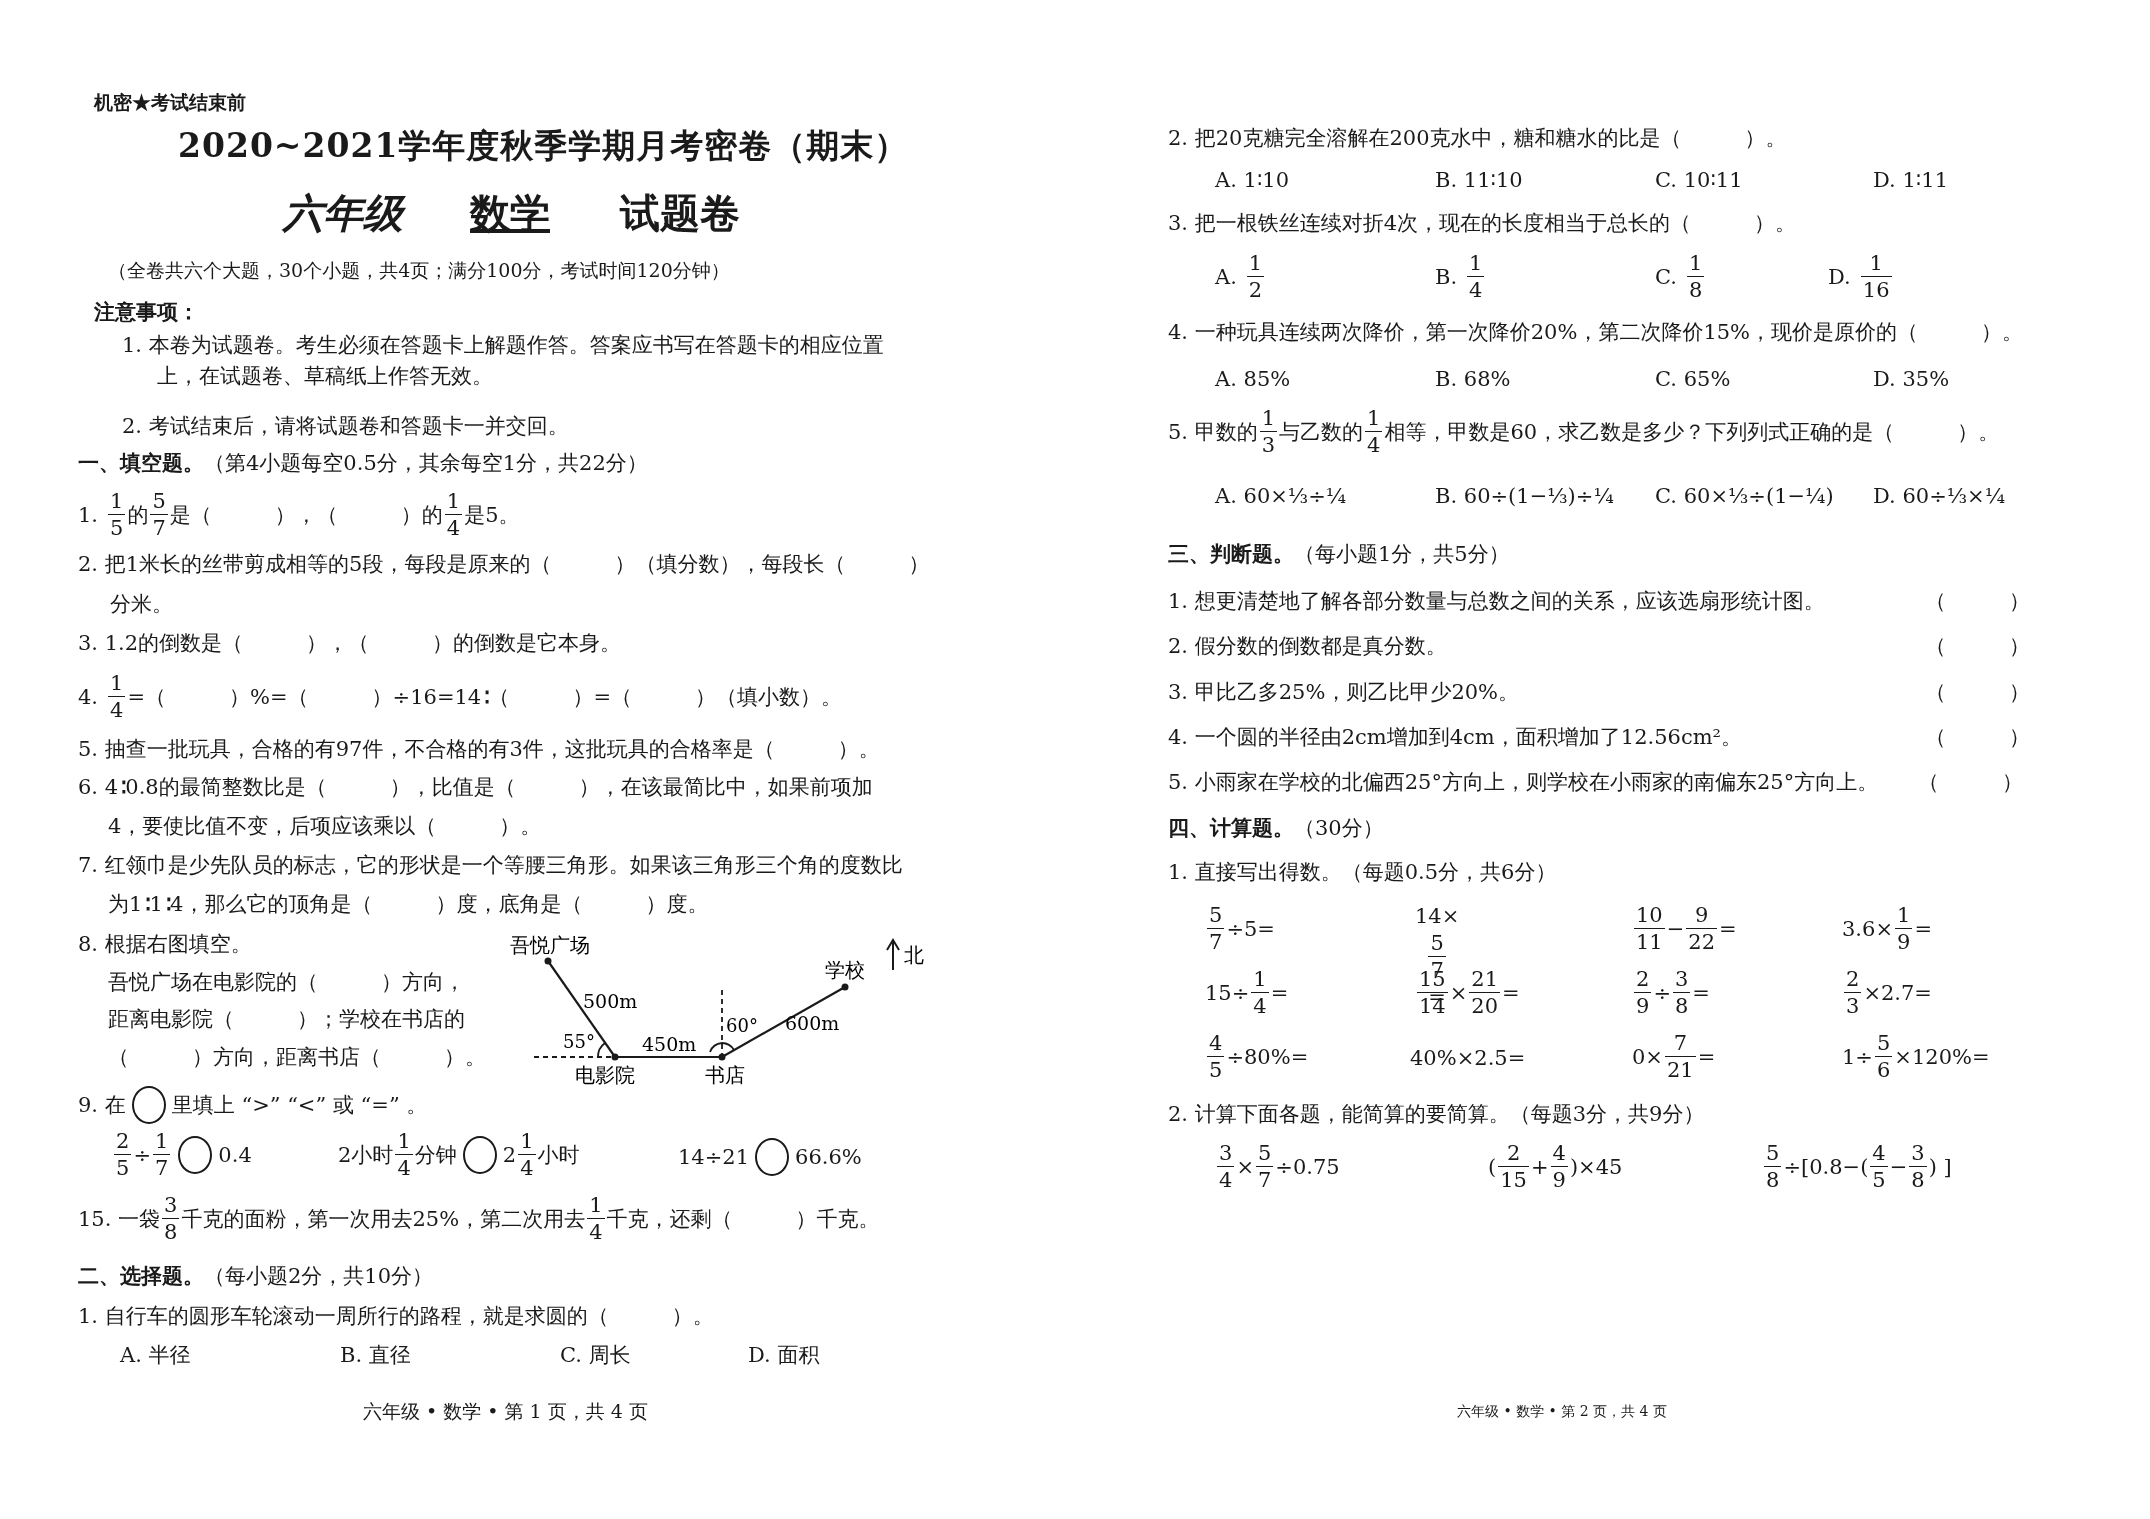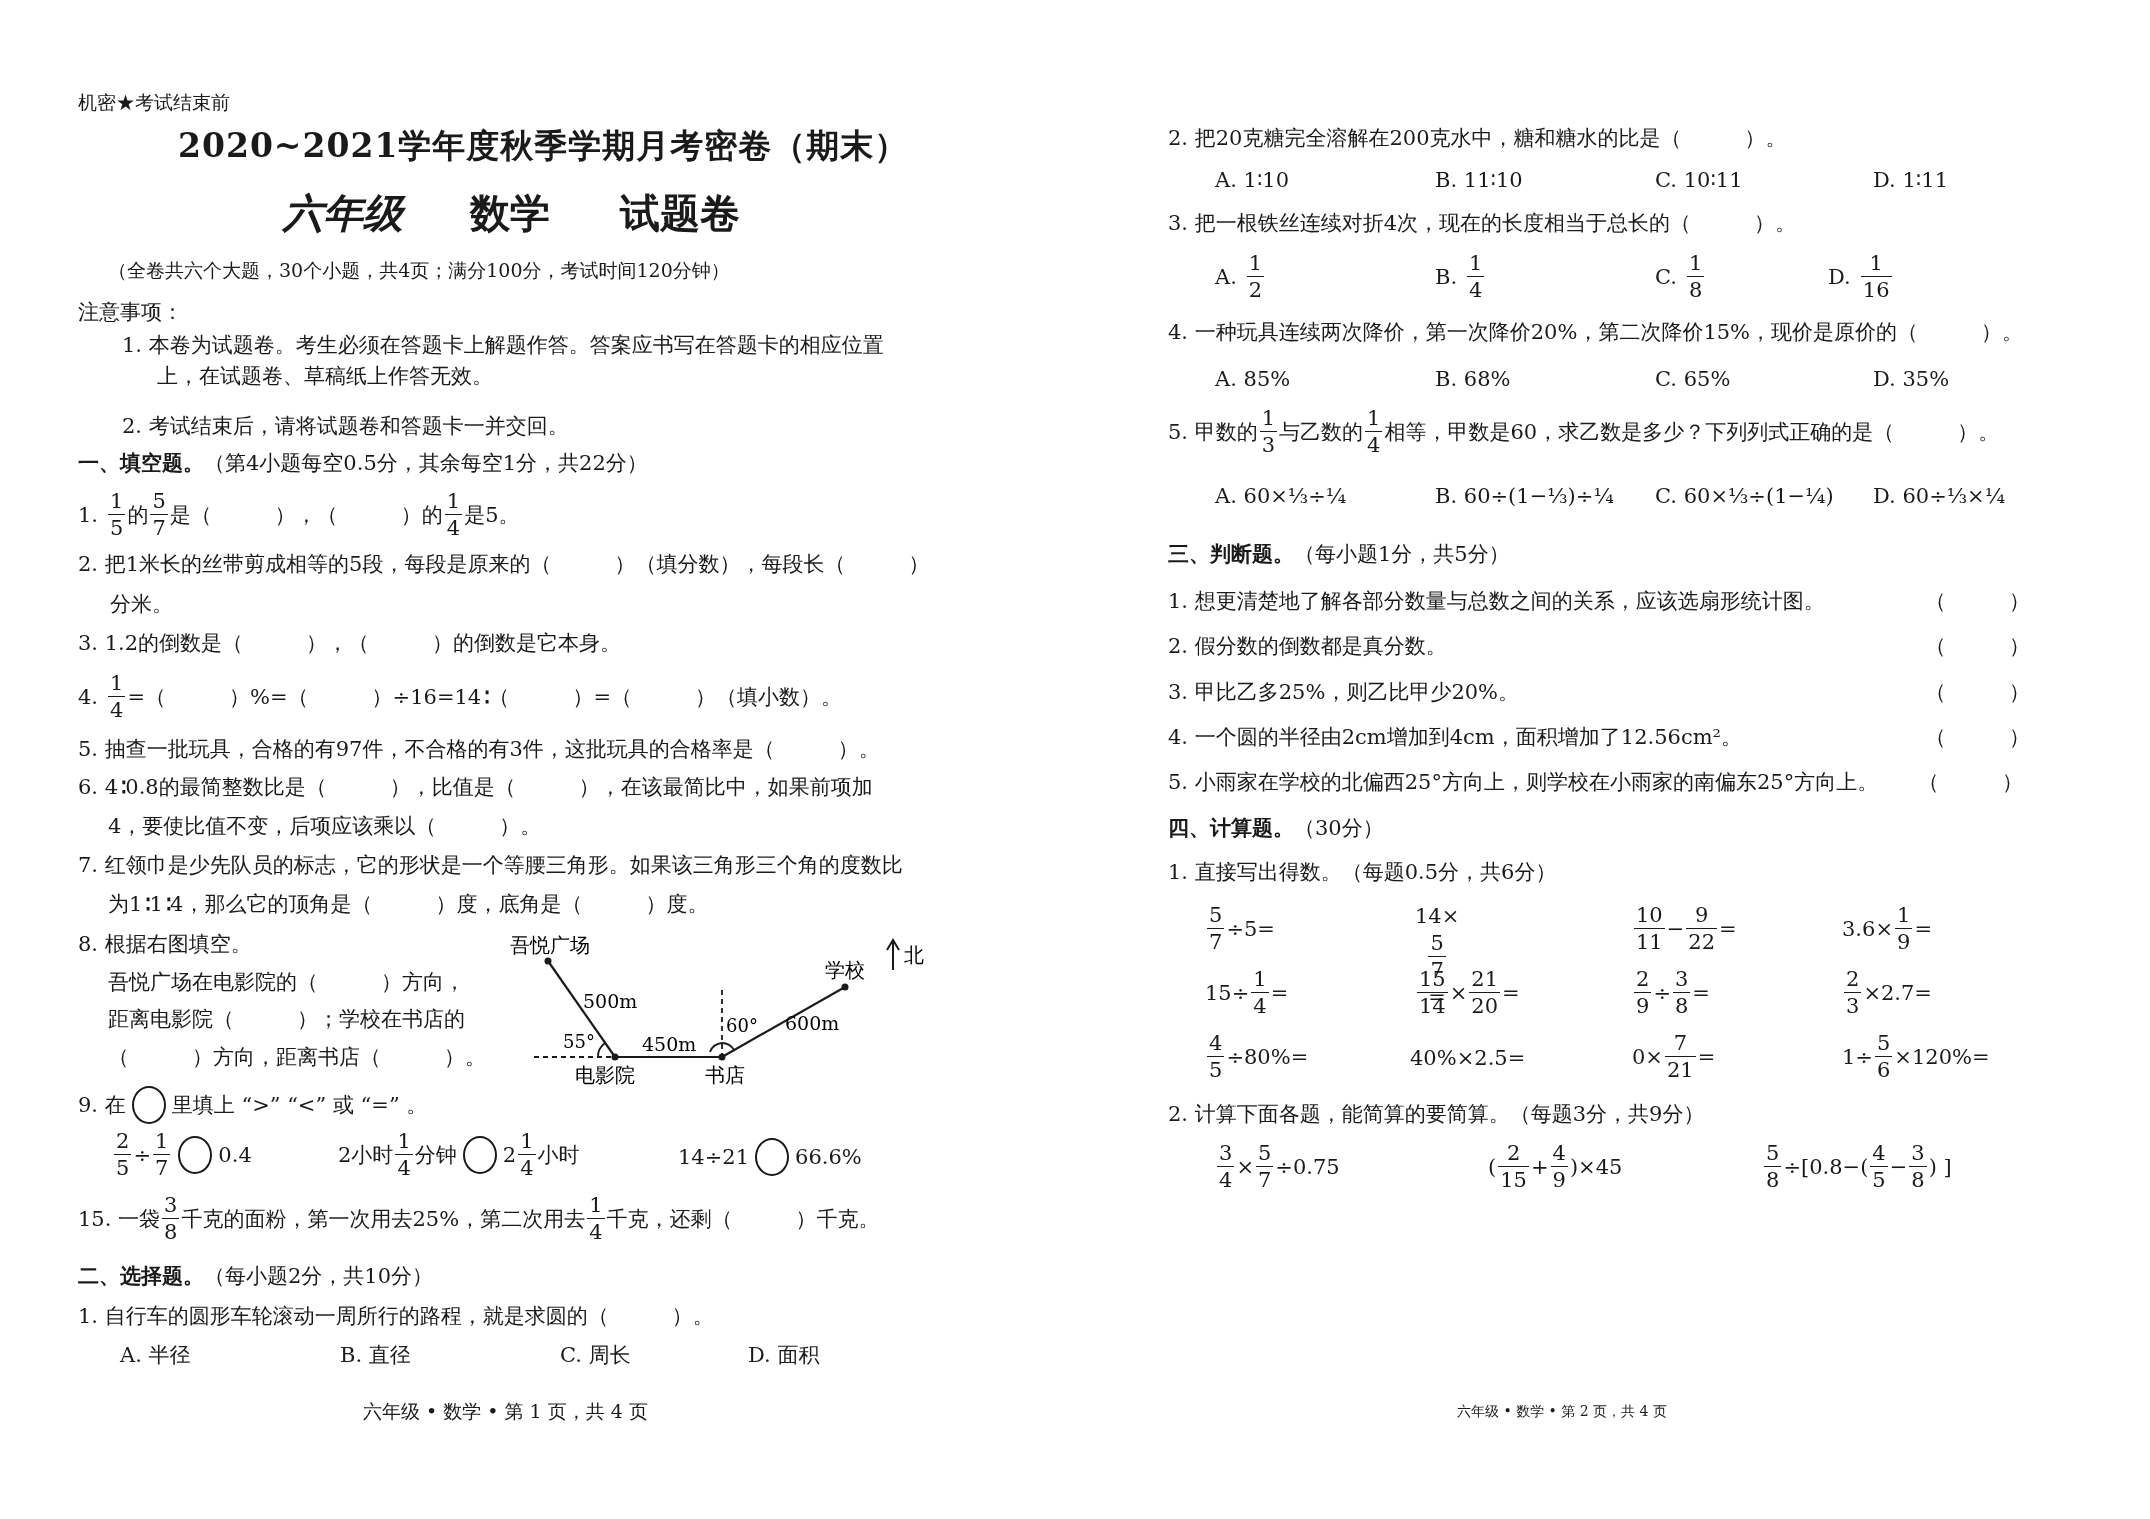--- a/index.html
+++ b/index.html
@@ -2,21 +2,21 @@
 <html><head>
 <meta charset="utf-8">
 <style>
   html, body { margin:0; padding:0; }
   body {
     width:2150px; height:1519px; background:#ffffff; position:relative; overflow:hidden;
     font-family:"DejaVu Serif","Liberation Serif",serif; color:#1a1a1a;
   }
   .abs { position:absolute; white-space:nowrap; }
   .t { font-size:21px; line-height:28px; }
-  .bold { font-weight:normal; }
+  .bold { font-weight:bold;margin-left:16px; }
   .title1 { font-size:33px; font-weight:bold; letter-spacing:1px; }
   .title2 { font-size:40px; font-weight:bold; }
   .frac { display:inline-block; vertical-align:middle; text-align:center; line-height:26px; margin:0 2px; }
   .frac > span { display:block; padding:0 2px; }
   .frac > span.num { border-bottom:1.5px solid #1a1a1a; }
   .circ { display:inline-block; width:30px; height:34px; border:2.5px solid #1a1a1a; border-radius:50%; vertical-align:middle; margin:0 6px; }
   .row { display:flex; align-items:center; }
   .sec { font-size:21px; }
   .sec b { font-weight:bold; }
   svg text { font-family:"DejaVu Serif","Liberation Serif",serif; }
@@ -24,21 +24,21 @@
 </head>
 <body>
 
 <div>
 
   <div class="abs t bold" style="left:78px;top:88px;font-size:19px;">机密★考试结束前</div>
 
   <div class="abs title1" style="left:178px;top:124px;">2020~2021学年度秋季学期月考密卷（期末）</div>
 
   <div class="abs title2" style="left:283px;top:186px;font-style:italic;">六年级</div>
-  <div class="abs title2" style="left:470px;top:186px;">数学</div>
+  <div class="abs title2" style="left:470px;top:186px;text-decoration:underline;">数学</div>
   <div class="abs title2" style="left:620px;top:186px;">试题卷</div>
 
   <div class="abs t" style="left:108px;top:256px;font-size:19px;">（全卷共六个大题，30个小题，共4页；满分100分，考试时间120分钟）</div>
 
   <div class="abs t bold" style="left:78px;top:298px;">注意事项：</div>
   <div class="abs t" style="left:122px;top:331px;">1. 本卷为试题卷。考生必须在答题卡上解题作答。答案应书写在答题卡的相应位置</div>
   <div class="abs t" style="left:157px;top:362px;">上，在试题卷、草稿纸上作答无效。</div>
   <div class="abs t" style="left:122px;top:396px;margin-top:16px;">2. 考试结束后，请将试题卷和答题卡一并交回。</div>
 
   <div class="abs sec" style="left:78px;top:449px;">

